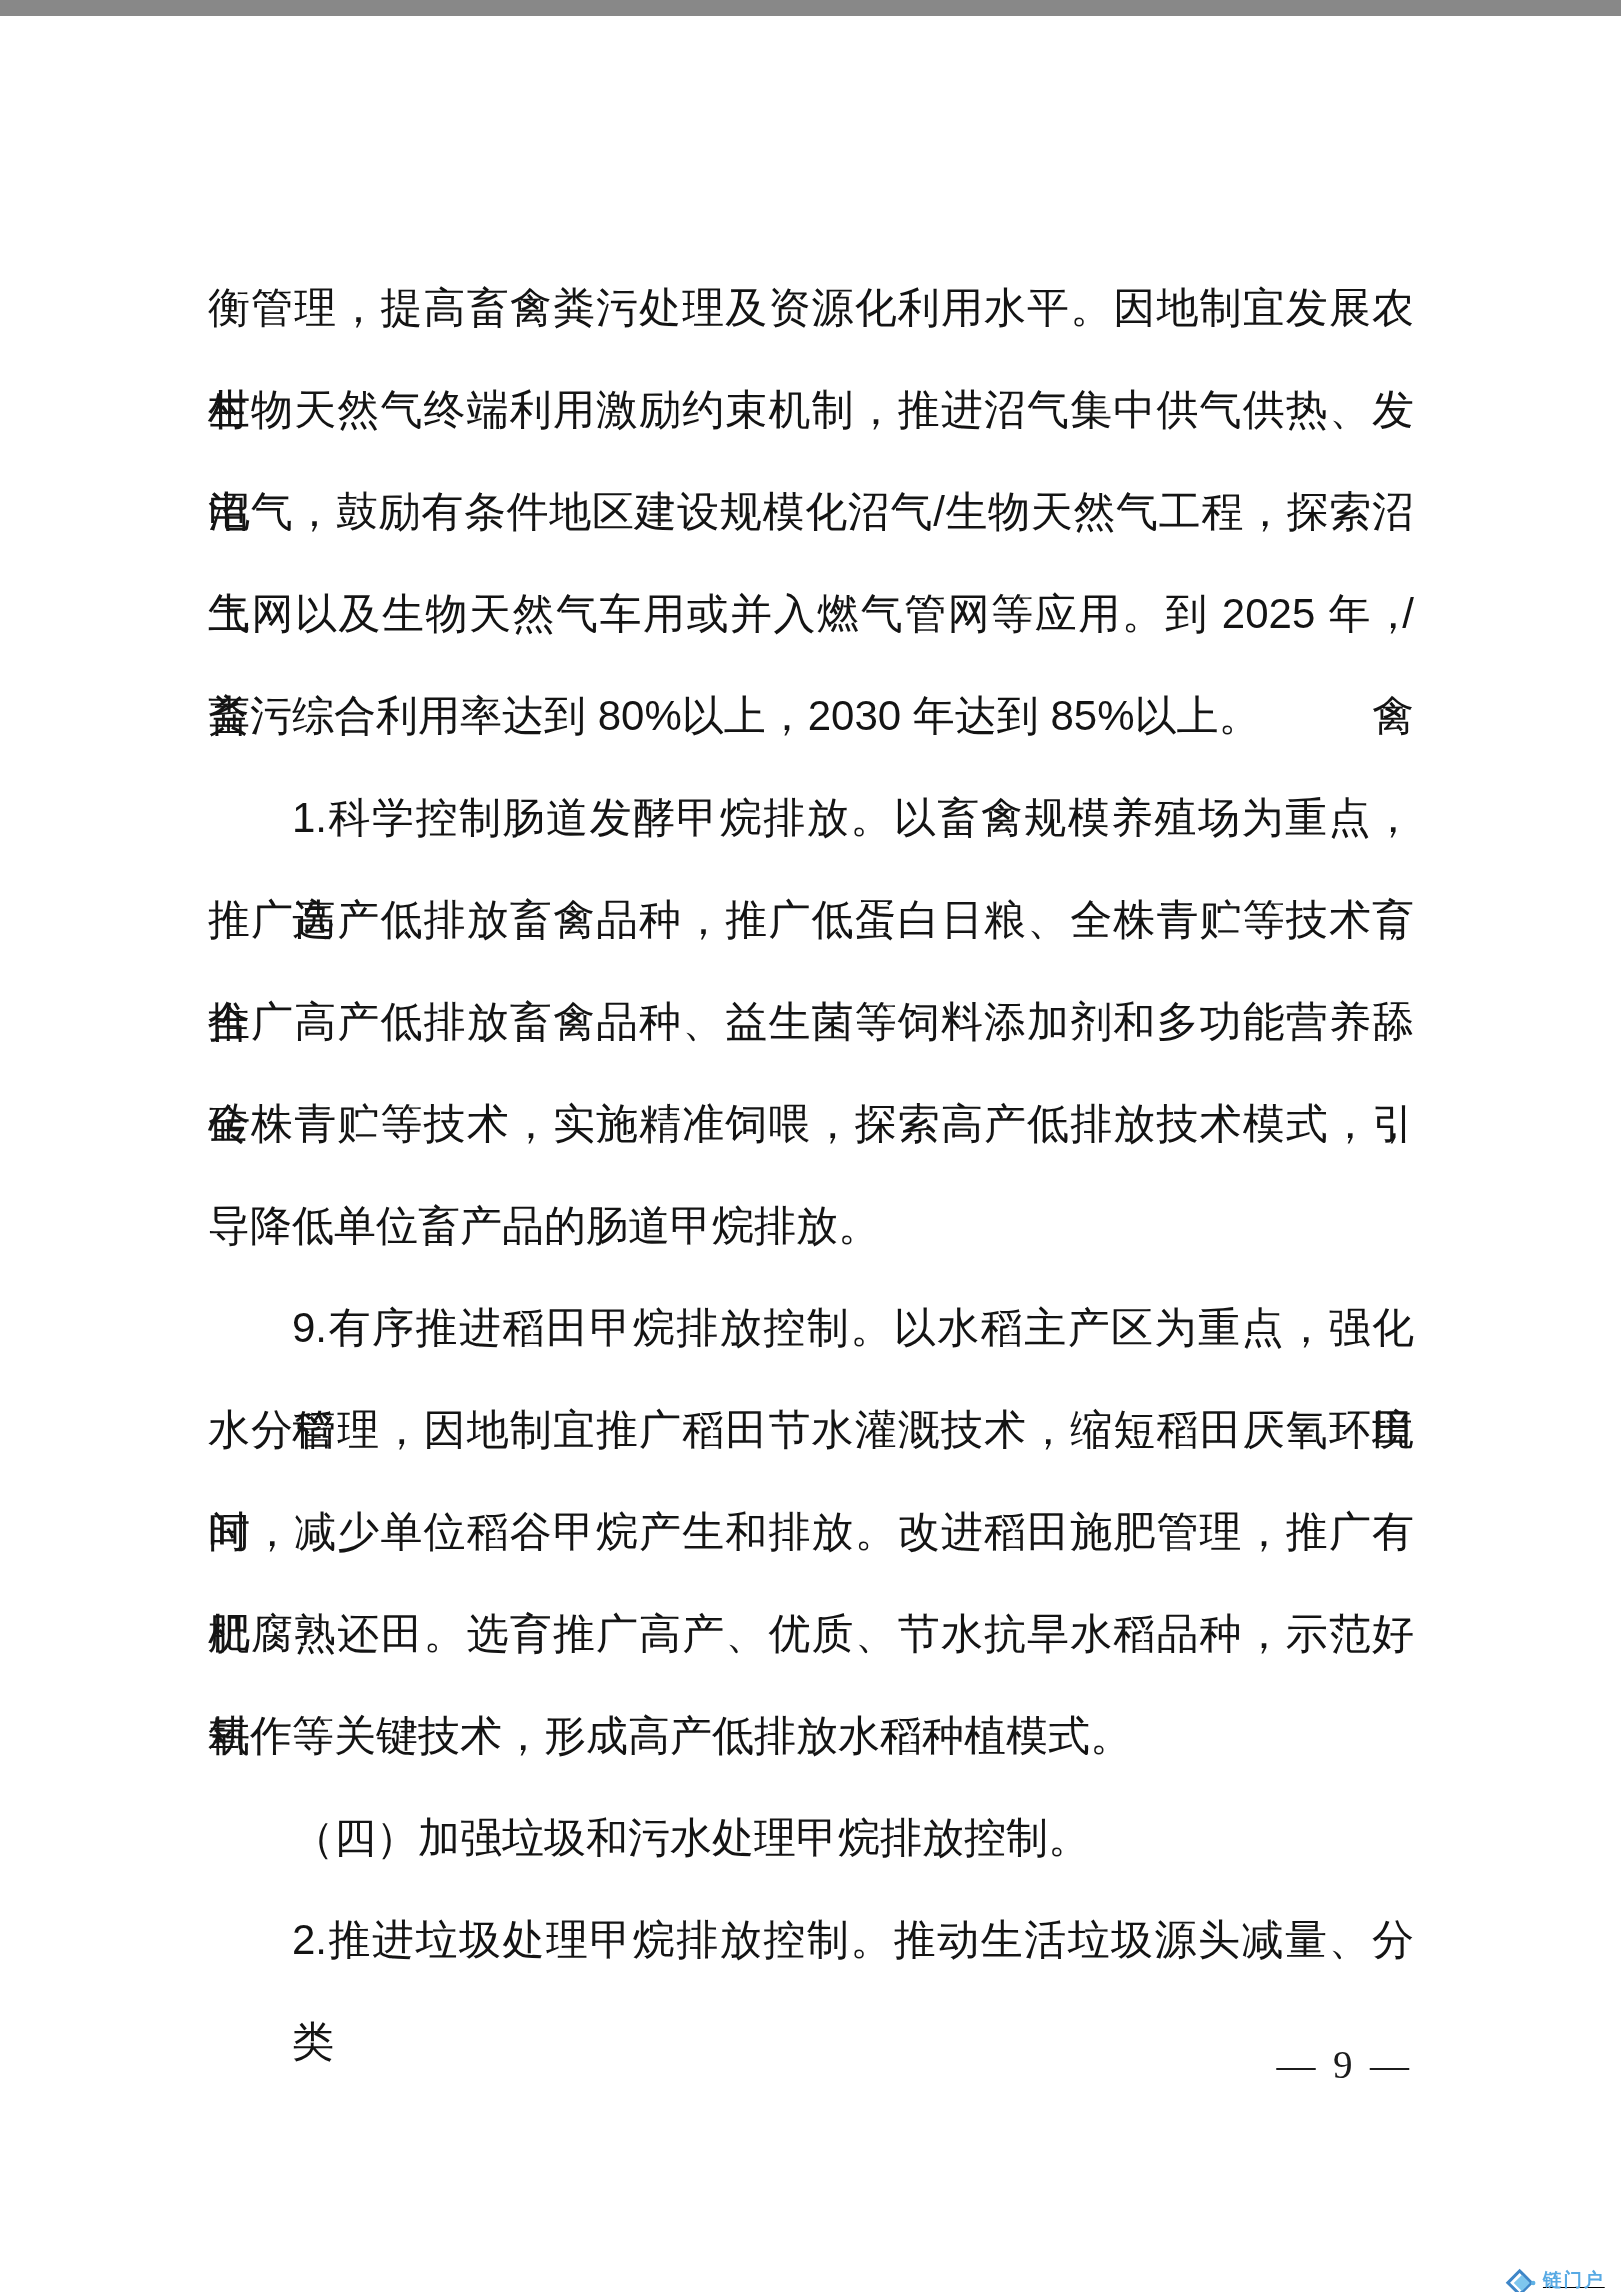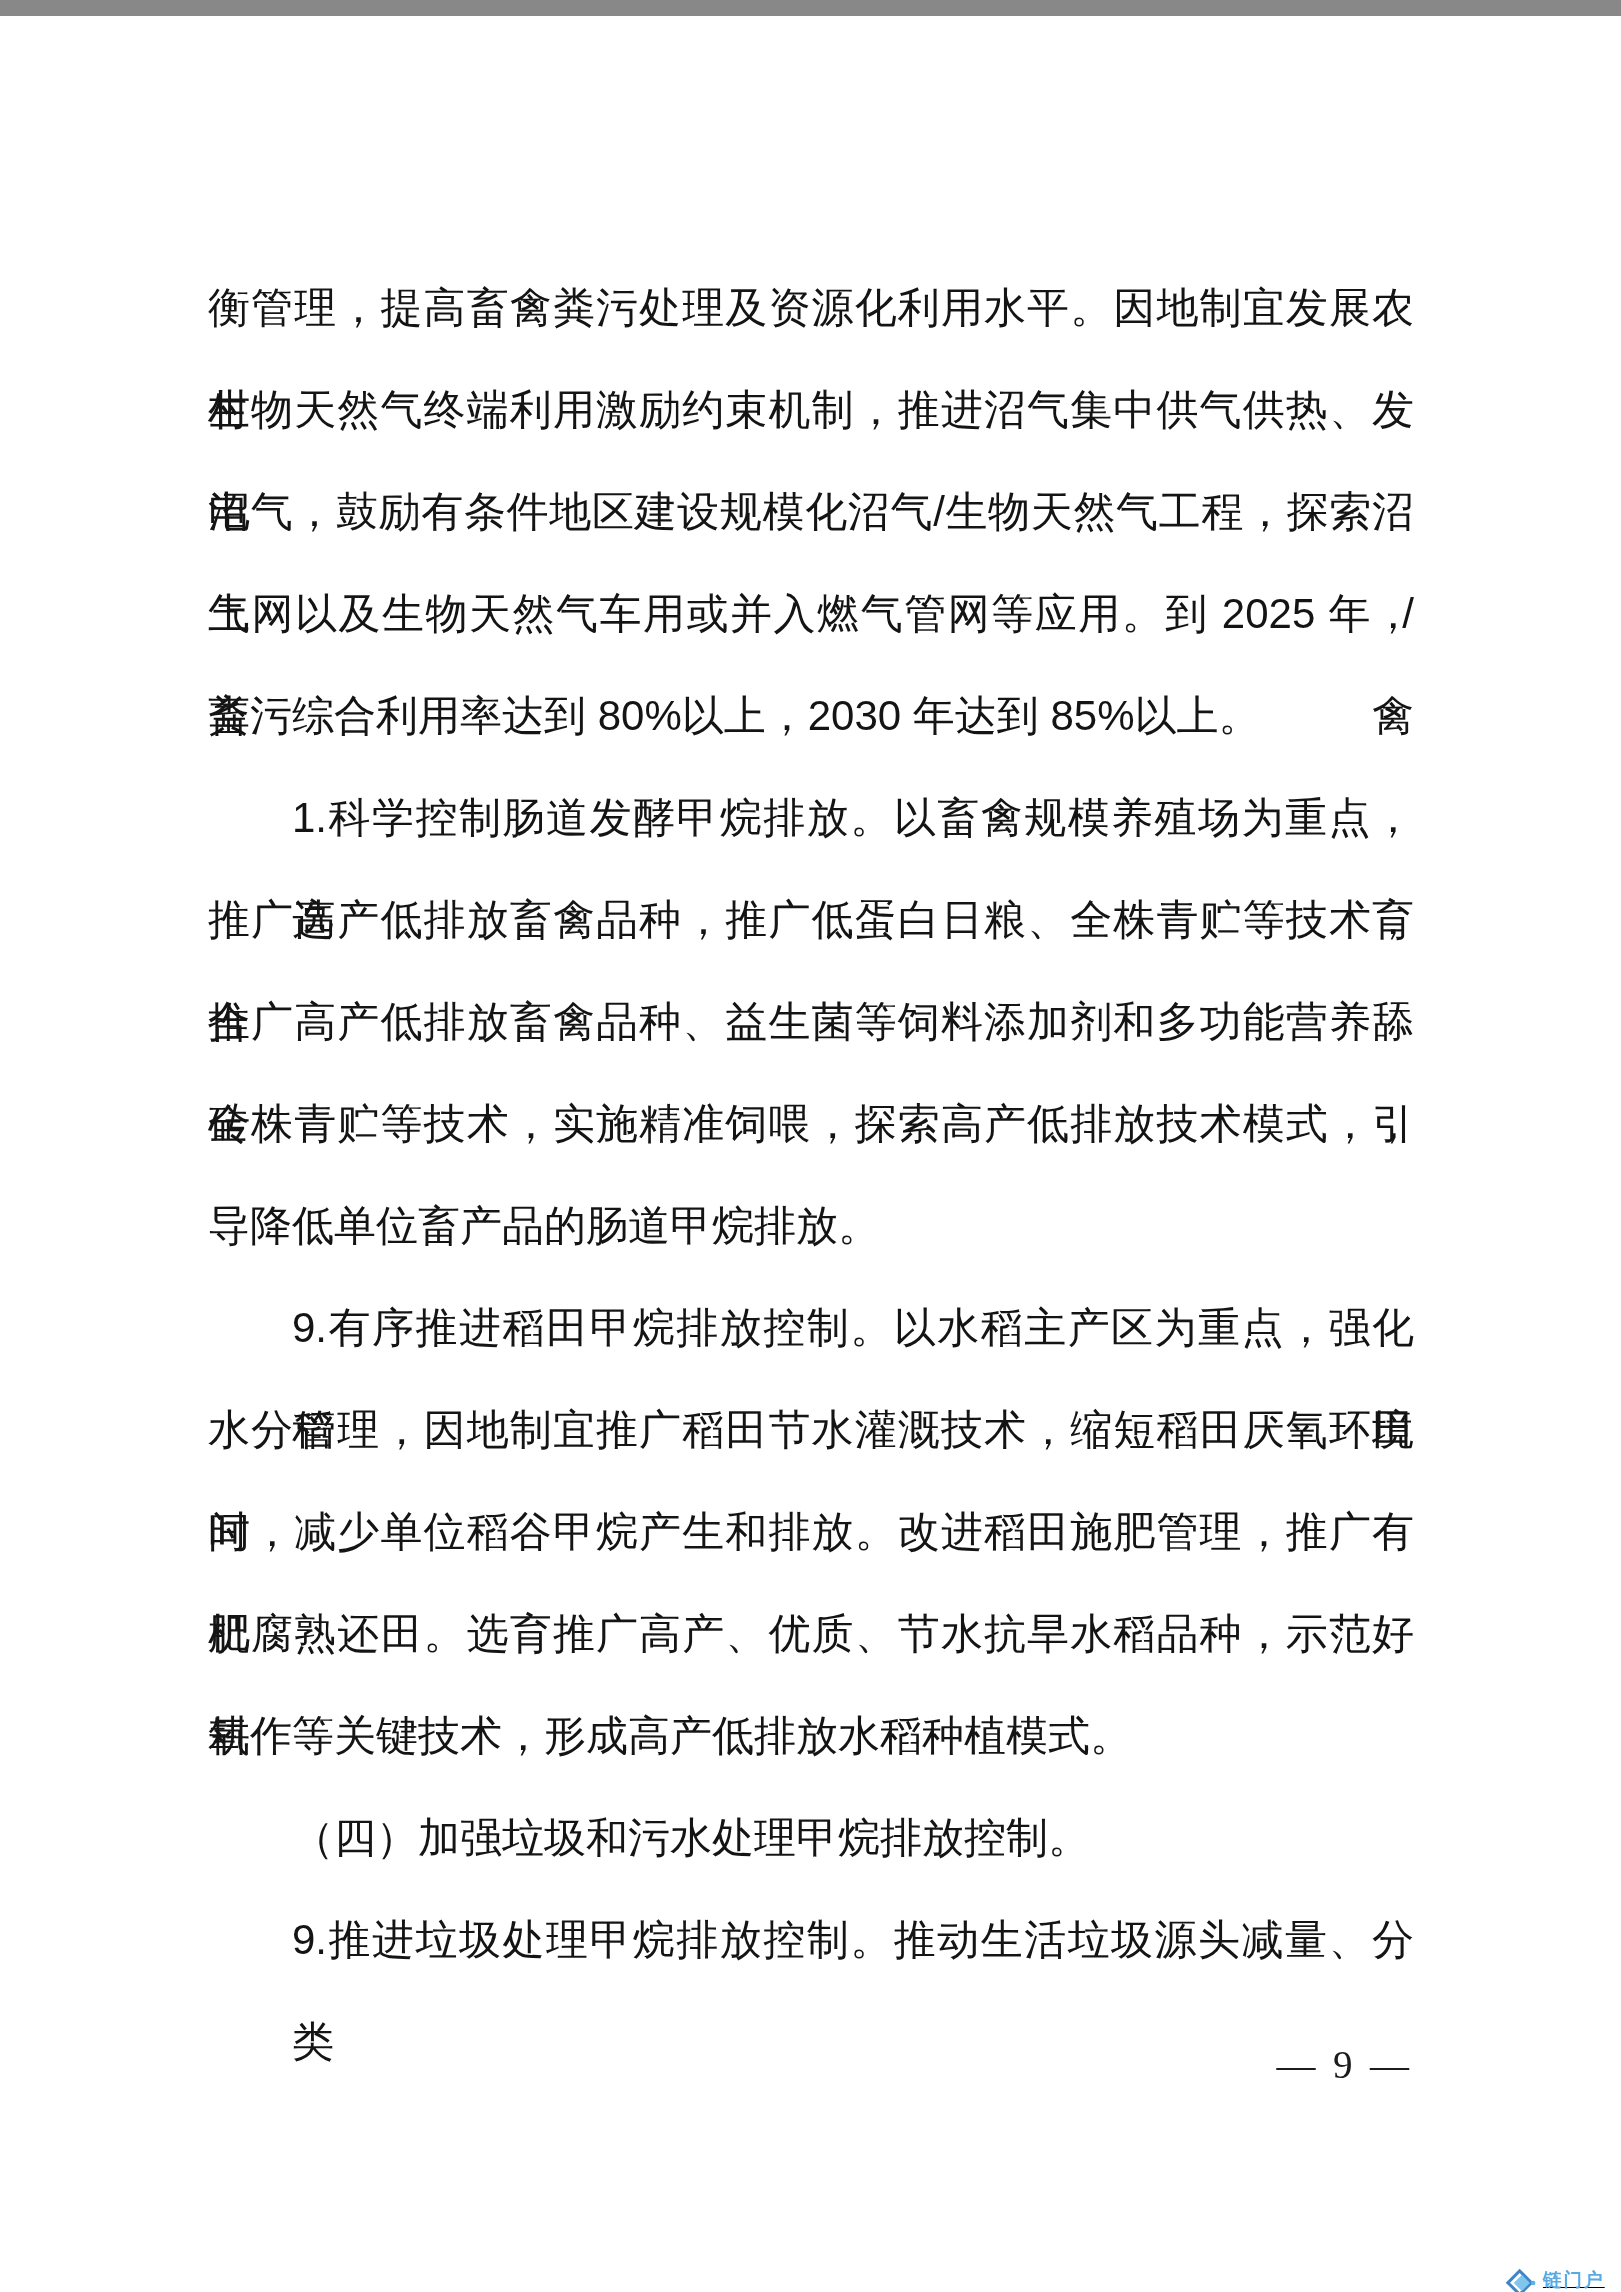--- a/index.html
+++ b/index.html
@@ -75,21 +75,21 @@
       <div class="line justify">推广高产低排放畜禽品种，推广低蛋白日粮、全株青贮等技术，合</div>
       <div class="line justify">推广高产低排放畜禽品种、益生菌等饲料添加剂和多功能营养舔砖，</div>
       <div class="line justify">全株青贮等技术，实施精准饲喂，探索高产低排放技术模式，引</div>
       <div class="line">导降低单位畜产品的肠道甲烷排放。</div>
       <div class="line justify indent">9.有序推进稻田甲烷排放控制。以水稻主产区为重点，强化稻田</div>
       <div class="line justify">水分管理，因地制宜推广稻田节水灌溉技术，缩短稻田厌氧环境时</div>
       <div class="line justify">间，减少单位稻谷甲烷产生和排放。改进稻田施肥管理，推广有机</div>
       <div class="line justify">肥腐熟还田。选育推广高产、优质、节水抗旱水稻品种，示范好氧</div>
       <div class="line">耕作等关键技术，形成高产低排放水稻种植模式。</div>
       <div class="line indent bold">（四）加强垃圾和污水处理甲烷排放控制。</div>
-      <div class="line justify indent">9.推进垃圾处理甲烷排放控制。推动生活垃圾源头减量、分类</div>
+      <div class="line justify indent">2.推进垃圾处理甲烷排放控制。推动生活垃圾源头减量、分类</div>
     </div>
 
   <div class="pagenum">— 9 —</div>
 
   <div class="watermark">
     <span>
       <svg width="35" height="35" viewBox="0 0 40 40">
         <rect x="9.5" y="9.5" width="19" height="19" transform="rotate(45 19 19)" fill="none" stroke="#3e86c8" stroke-width="3.5"></rect>
         <rect x="15" y="13" width="13" height="13" transform="rotate(45 21.5 19.5)" fill="#7ec6ee"></rect>
         <circle cx="34.5" cy="19.5" r="2.6" fill="#5fb2e6"></circle>

